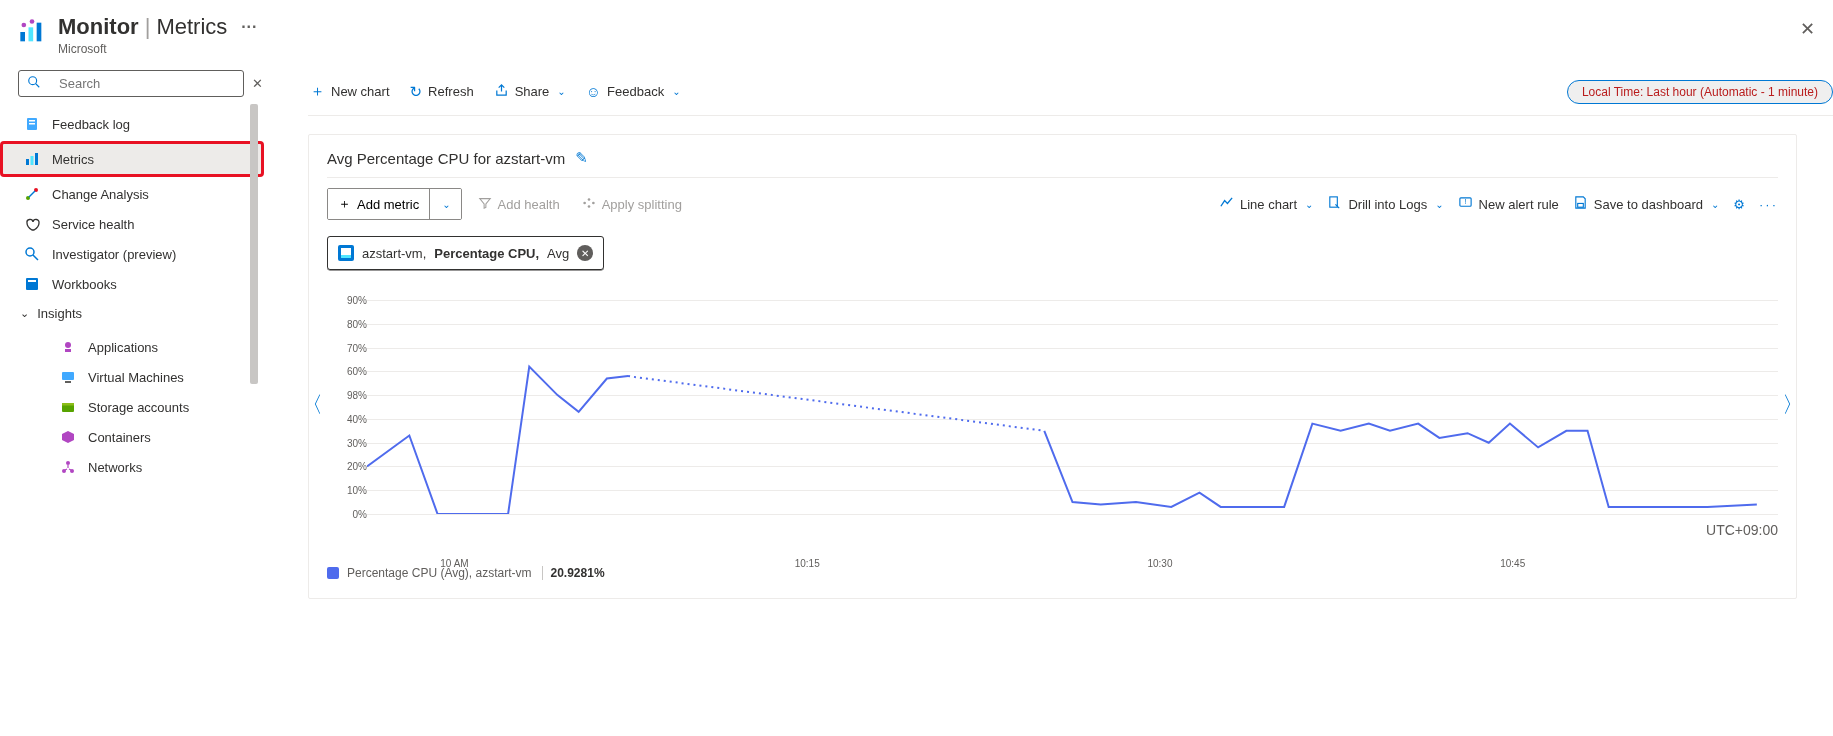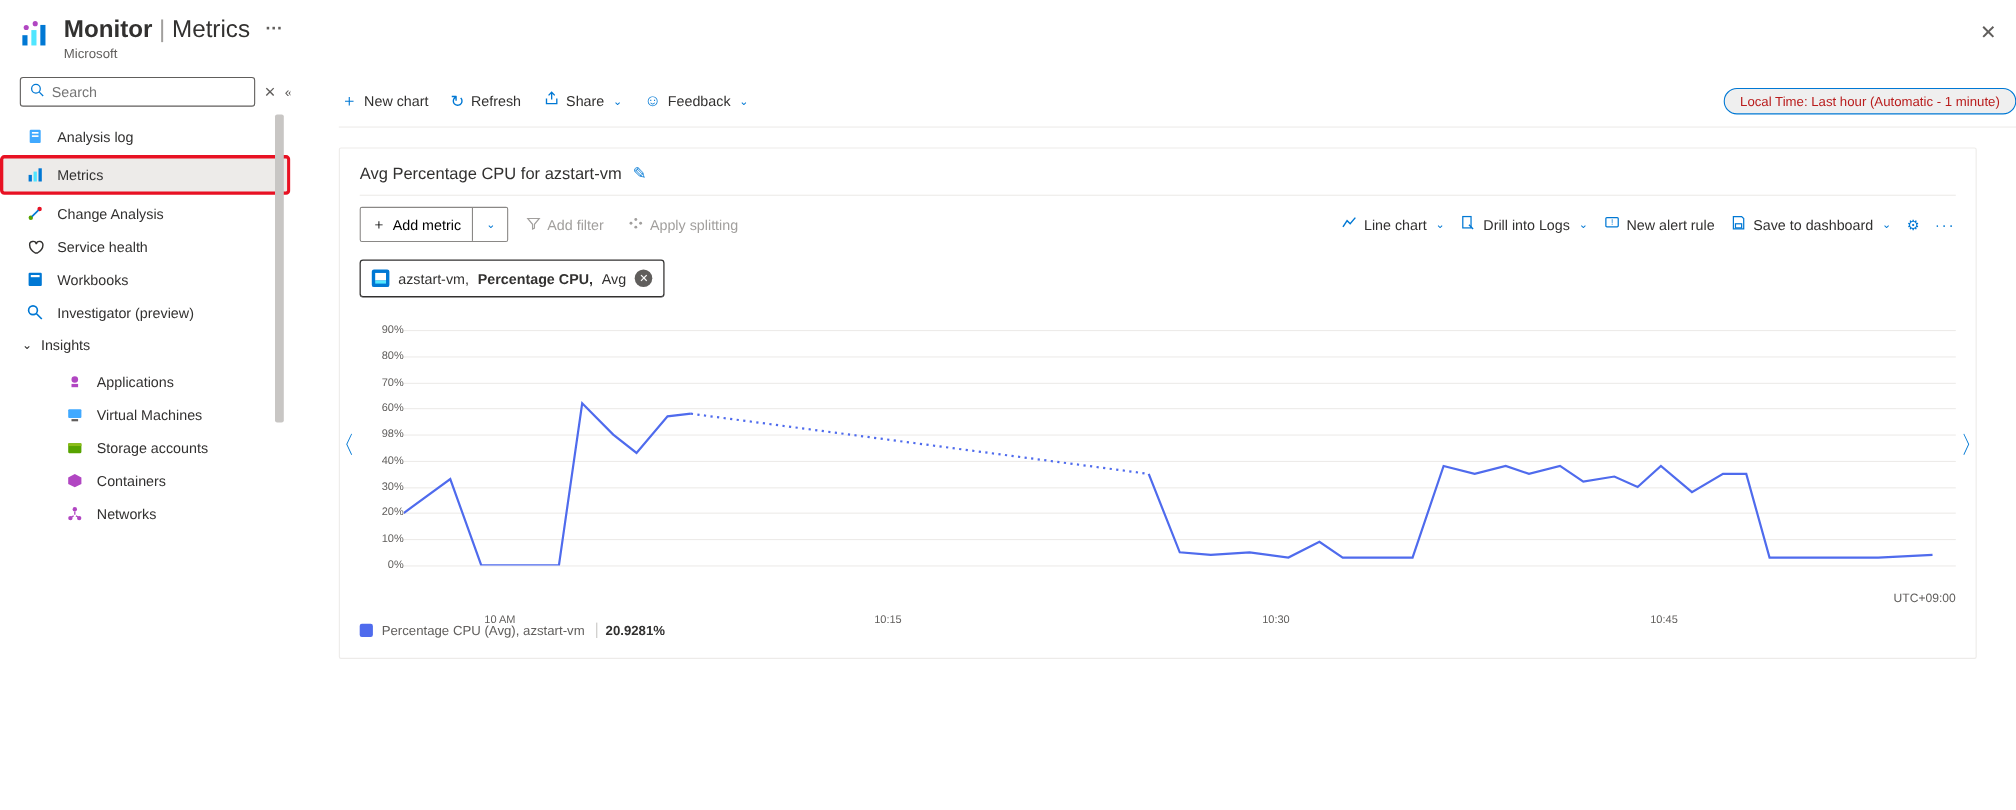--- a/index.html
+++ b/index.html
@@ -16,21 +16,21 @@
 .header-subtitle { font-size: 12px; color: #605e5c; margin-top: 2px; }
 .close-btn { position: absolute; right: 18px; top: 18px; font-size: 18px; color: #605e5c; cursor: pointer; background: none; border: none; }
 
 
 .body-row { display: flex; height: calc(100% - 66px); }
 
 
 .sidebar { width: 264px; border-right: none; padding: 6px 0; position: relative; }
 .search-row { display: flex; align-items: center; padding: 0 14px 8px 18px; gap: 8px; }
 .search-box { flex: 1; display: flex; align-items: center; border: 1px solid #605e5c; border-radius: 3px; padding: 4px 8px; background: #fff; }
-.search-box input { border: none; outline: none; font-size: 13px; flex: 1; background: transparent; }
+.search-box input { border: none; outline: none; font-size: 13px; flex: 1; background: transparent; margin-left: 12px; }
 .search-icon { color: #0078d4; margin-right: 6px; font-size: 14px; }
 .search-clear { color: #605e5c; font-size: 13px; cursor: pointer; }
 .collapse-btn { color: #605e5c; font-size: 13px; cursor: pointer; }
 
 .nav { list-style: none; margin-top: 4px; position: relative; }
 .nav-item { display: flex; align-items: center; padding: 7px 10px 7px 24px; cursor: pointer; font-size: 13px; color: #323130; gap: 12px; }
 .nav-item.active { background: #edebe9; }
 .nav-item.highlighted { border: 3px solid #e81123; border-radius: 4px; margin: 2px 0; padding-left: 21px; }
 .nav-icon { width: 16px; height: 16px; display: inline-flex; align-items: center; justify-content: center; flex-shrink: 0; }
 .nav-sub .nav-item { padding-left: 60px; }
@@ -71,21 +71,21 @@
 
 
 .chart-area { position: relative; margin-top: 30px; height: 250px; }
 .chart-nav-left, .chart-nav-right { position: absolute; top: 90px; font-size: 22px; color: #0078d4; cursor: pointer; }
 .chart-nav-left { left: -26px; }
 .chart-nav-right { right: -26px; }
 .y-labels { position: absolute; left: 0; top: 0; bottom: 36px; width: 40px; }
 .y-label { position: absolute; right: 0; font-size: 10px; color: #605e5c; transform: translateY(-50%); }
 .x-labels { position: absolute; left: 40px; right: 0; bottom: 14px; height: 16px; }
 .x-label { position: absolute; font-size: 10px; color: #605e5c; transform: translateX(-50%); margin-top: 38px; }
-.tz-label { position: absolute; right: 0; bottom: 0; font-size: 11px; color: #605e5c; }
+.tz-label { position: absolute; right: 0; bottom: 12px; font-size: 14px; color: #605e5c; }
 .gridline { position: absolute; left: 40px; right: 0; height: 1px; background: #edebe9; }
 svg.plot-svg { position: absolute; left: 40px; right: 0; top: 0; bottom: 36px; width: calc(100% - 40px); height: calc(100% - 36px); }
 
 .legend-row { display: flex; align-items: center; gap: 8px; margin-top: 16px; font-size: 12px; color: #605e5c; }
 .legend-swatch { width: 12px; height: 12px; background: #4f6bed; border-radius: 2px; }
 .legend-val { font-weight: 600; color: #323130; border-left: 1px solid #c8c6c4; padding-left: 8px; margin-left: 2px; }
 
 .down-caret { font-size: 10px; color: #0078d4; margin-left: 2px; }
 </style>
 </head>
@@ -132,21 +132,21 @@
 
     <ul class="nav" id="nav-main">
         <li class="nav-item">
           <span class="nav-icon">
             <svg width="16" height="16" viewBox="0 0 16 16">
               <rect x="3" y="2" width="10" height="12" fill="#40a9ff" rx="1"></rect>
               <rect x="5" y="4" width="6" height="1.5" fill="#fff"></rect>
               <rect x="5" y="7" width="6" height="1.5" fill="#fff"></rect>
             </svg>
           </span>
-          <span>Analysis log</span>
+          <span>Feedback log</span>
         </li>
         <li class="nav-item active highlighted">
           <span class="nav-icon">
             <svg width="16" height="16" viewBox="0 0 16 16">
               <rect x="2" y="8" width="3" height="6" fill="#0078d4"></rect>
               <rect x="6.5" y="5" width="3" height="9" fill="#50e6ff"></rect>
               <rect x="11" y="2" width="3" height="12" fill="#0078d4"></rect>
             </svg>
           </span>
           <span>Metrics</span>
@@ -165,34 +165,34 @@
           <span class="nav-icon">
             <svg width="16" height="16" viewBox="0 0 16 16">
               <path d="M8 14s-5-3-5-7a3 3 0 016-1 3 3 0 016 1c0 4-5 7-5 7z" fill="none" stroke="#323130" stroke-width="1.3"></path>
             </svg>
           </span>
           <span>Service health</span>
         </li>
         <li class="nav-item">
           <span class="nav-icon">
             <svg width="16" height="16" viewBox="0 0 16 16">
+              <circle cx="6" cy="6" r="4" fill="none" stroke="#0078d4" stroke-width="1.5"></circle>
+              <path d="M9 9l5 5" stroke="#0078d4" stroke-width="1.5"></path>
+            </svg>
+          </span>
+          <span>Investigator (preview)</span>
+        </li>
+        <li class="nav-item">
+          <span class="nav-icon">
+            <svg width="16" height="16" viewBox="0 0 16 16">
               <rect x="2" y="2" width="12" height="12" fill="#0078d4" rx="1"></rect>
               <rect x="4" y="4" width="8" height="2" fill="#fff"></rect>
             </svg>
           </span>
           <span>Workbooks</span>
-        </li>
-        <li class="nav-item">
-          <span class="nav-icon">
-            <svg width="16" height="16" viewBox="0 0 16 16">
-              <circle cx="6" cy="6" r="4" fill="none" stroke="#0078d4" stroke-width="1.5"></circle>
-              <path d="M9 9l5 5" stroke="#0078d4" stroke-width="1.5"></path>
-            </svg>
-          </span>
-          <span>Investigator (preview)</span>
         </li>
       </ul>
     <div class="nav-group">
       <span class="chev">⌄</span>
       <span>Insights</span>
     </div>
     <ul class="nav nav-sub" id="nav-sub">
         <li class="nav-item">
           <span class="nav-icon">
             <svg width="16" height="16" viewBox="0 0 16 16">
@@ -286,21 +286,21 @@
               <span>Add metric</span>
             </button>
           <button>
               <span class="down-caret">⌄</span>
             </button>
         </div>
         <button class="ghost-btn">
             <span><svg width="14" height="14" viewBox="0 0 16 16">
                 <path d="M2 3h12l-5 6v4l-2 1v-5z" fill="none" stroke="#a19f9d" stroke-width="1.2"></path>
               </svg></span>
-            <span>Add filter</span>
+            <span>Add health</span>
           </button>
         <button class="ghost-btn">
             <span><svg width="14" height="14" viewBox="0 0 16 16">
                 <circle cx="3" cy="8" r="1.5" fill="#a19f9d"></circle>
                 <circle cx="8" cy="4" r="1.5" fill="#a19f9d"></circle>
                 <circle cx="8" cy="12" r="1.5" fill="#a19f9d"></circle>
                 <circle cx="13" cy="8" r="1.5" fill="#a19f9d"></circle>
               </svg></span>
             <span>Apply splitting</span>
           </button>

